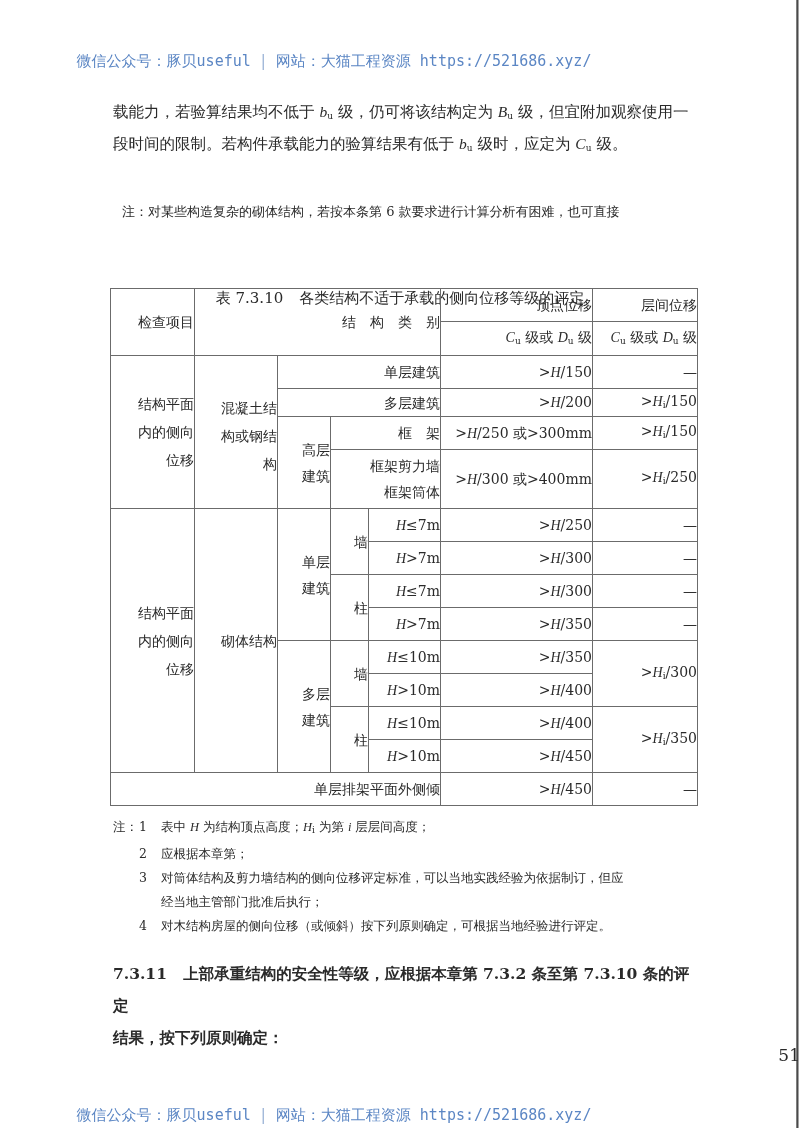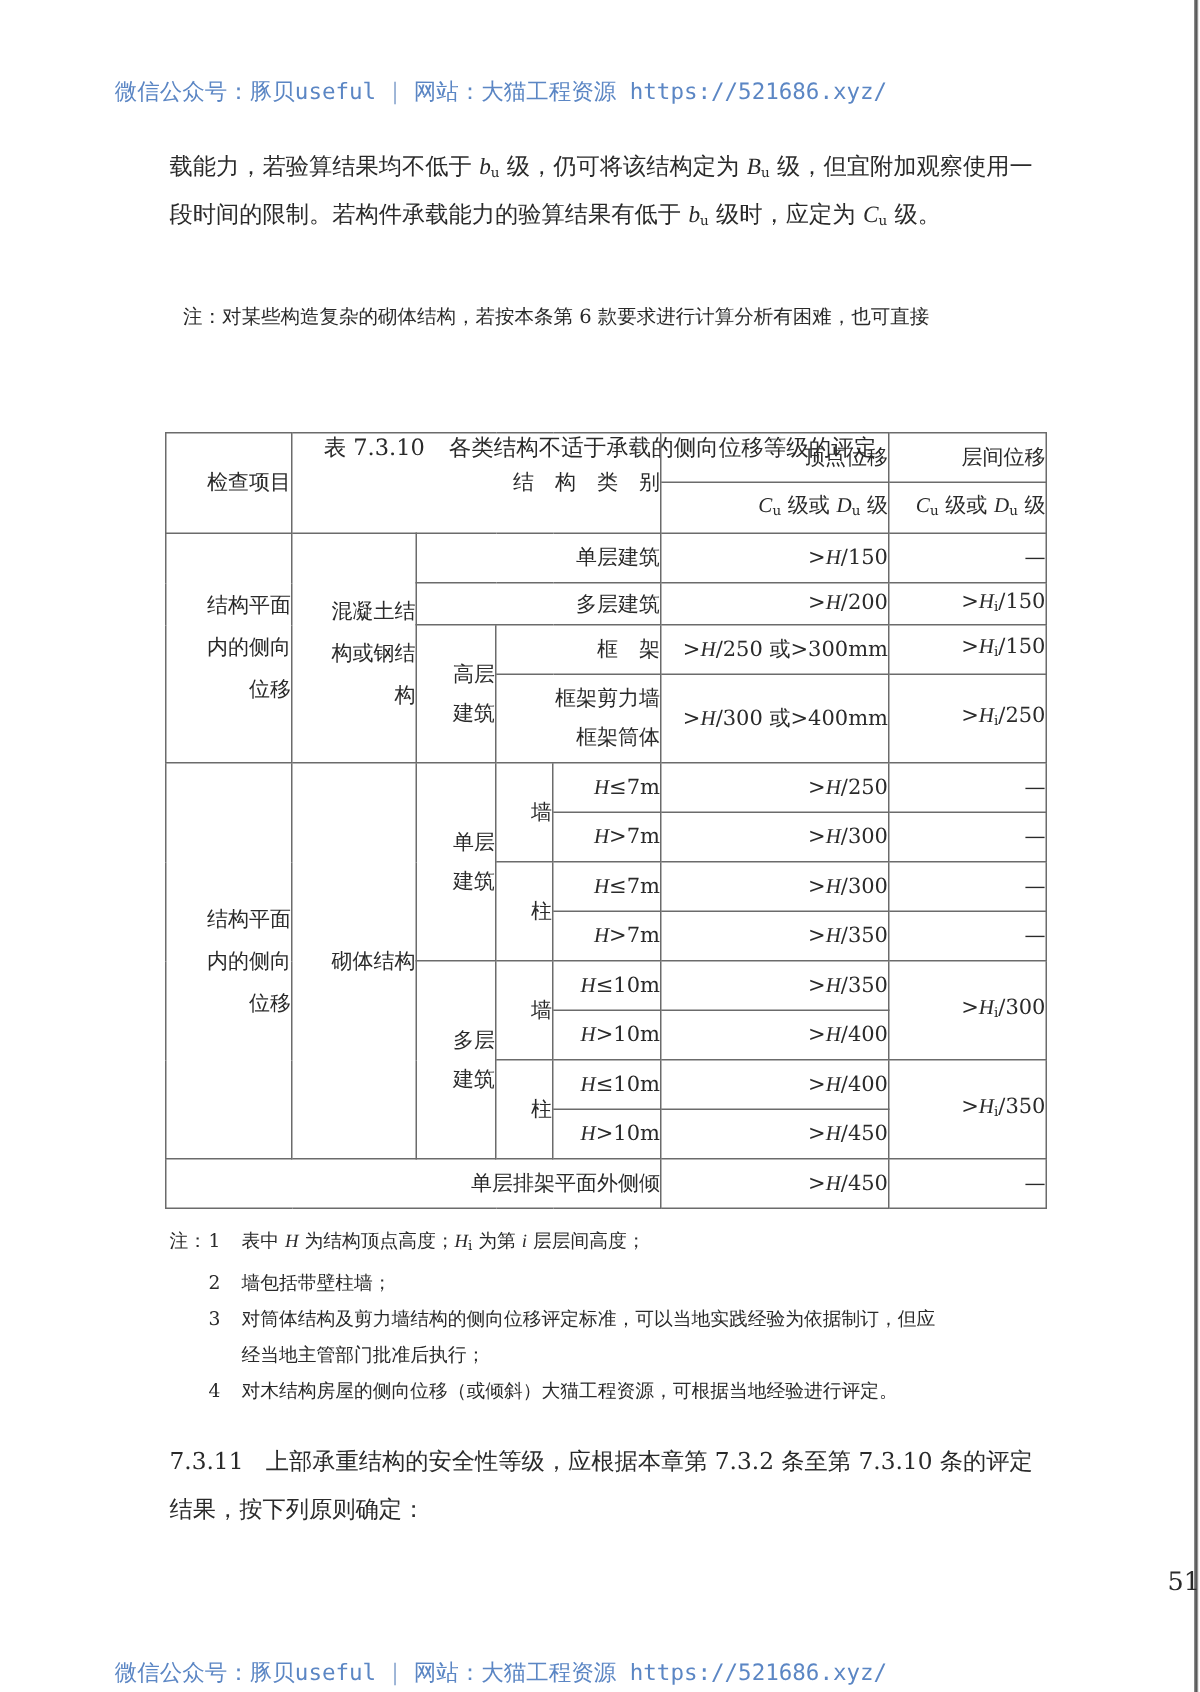--- a/index.html
+++ b/index.html
@@ -24,21 +24,21 @@
     position:absolute; left:110px; top:288px; border-collapse:collapse; font-size:14px; table-layout:fixed;
   }
   table.grid td {
     border:1.2px solid #6b6b6b; text-align:right; vertical-align:middle; padding:0; line-height:20px;
   }
   .fnotes { position:absolute; left:113px; top:815px; width:590px; font-size:12.5px; line-height:24px; }
   .fnotes .row { display:flex; }
   .fnotes .lab { width:20px; }
   .fnotes .n { width:28px; text-align:left; padding-left:6px; box-sizing:border-box; }
   .fnotes .t { flex:1; }
-  .sect { position:absolute; left:113px; top:958px; width:584px; font-size:15.5px; line-height:32px; }
+  .sect { position:absolute; left:113px; top:958px; width:584px; font-size:15.5px; line-height:32px;font-weight:bold; }
   .pnum { position:absolute; left:0; width:800px; text-align:right; top:1045px; font-size:17px; }
 </style>
 </head>
 <body>
 
 <div class="edge"></div>
 
 <div class="wm" style="top:20px;">
   <span>微信公众号：豚贝useful</span><span class="sep">|</span><span>网站：大猫工程资源</span> <span>https://521686.xyz/</span>
 </div>
@@ -159,36 +159,36 @@
 
 <div class="fnotes">
   <div class="row">
     <span class="lab">注：</span>
     <span class="n">1</span>
     <span class="t">表中 <i class="v">H</i> 为结构顶点高度；<i class="v">H</i><sub>i</sub> 为第 <i class="v">i</i> 层层间高度；</span>
   </div>
   <div class="row">
     <span class="lab"></span>
       <span class="n">2</span>
-    <span class="t">墙包括带壁柱墙；</span>
+    <span class="t">应根据本章第；</span>
   </div>
   <div class="row">
     <span class="lab"></span>
       <span class="n">3</span>
     <span class="t">对筒体结构及剪力墙结构的侧向位移评定标准，可以当地实践经验为依据制订，但应</span>
   </div>
   <div class="row">
     <span class="lab"></span>
       <span class="n"></span>
     <span class="t">经当地主管部门批准后执行；</span>
   </div>
   <div class="row">
     <span class="lab"></span>
       <span class="n">4</span>
-    <span class="t">对木结构房屋的侧向位移（或倾斜）大猫工程资源，可根据当地经验进行评定。</span>
+    <span class="t">对木结构房屋的侧向位移（或倾斜）按下列原则确定，可根据当地经验进行评定。</span>
   </div>
 </div>
 
 <div class="sect">
   <div><span>7.3.11</span>&nbsp;&nbsp;&nbsp;<span>上部承重结构的安全性等级，应根据本章第 7.3.2 条至第 7.3.10 条的评定</span></div>
   <div>结果，按下列原则确定：</div>
 </div>
 
 <div class="pnum">51</div>
 

